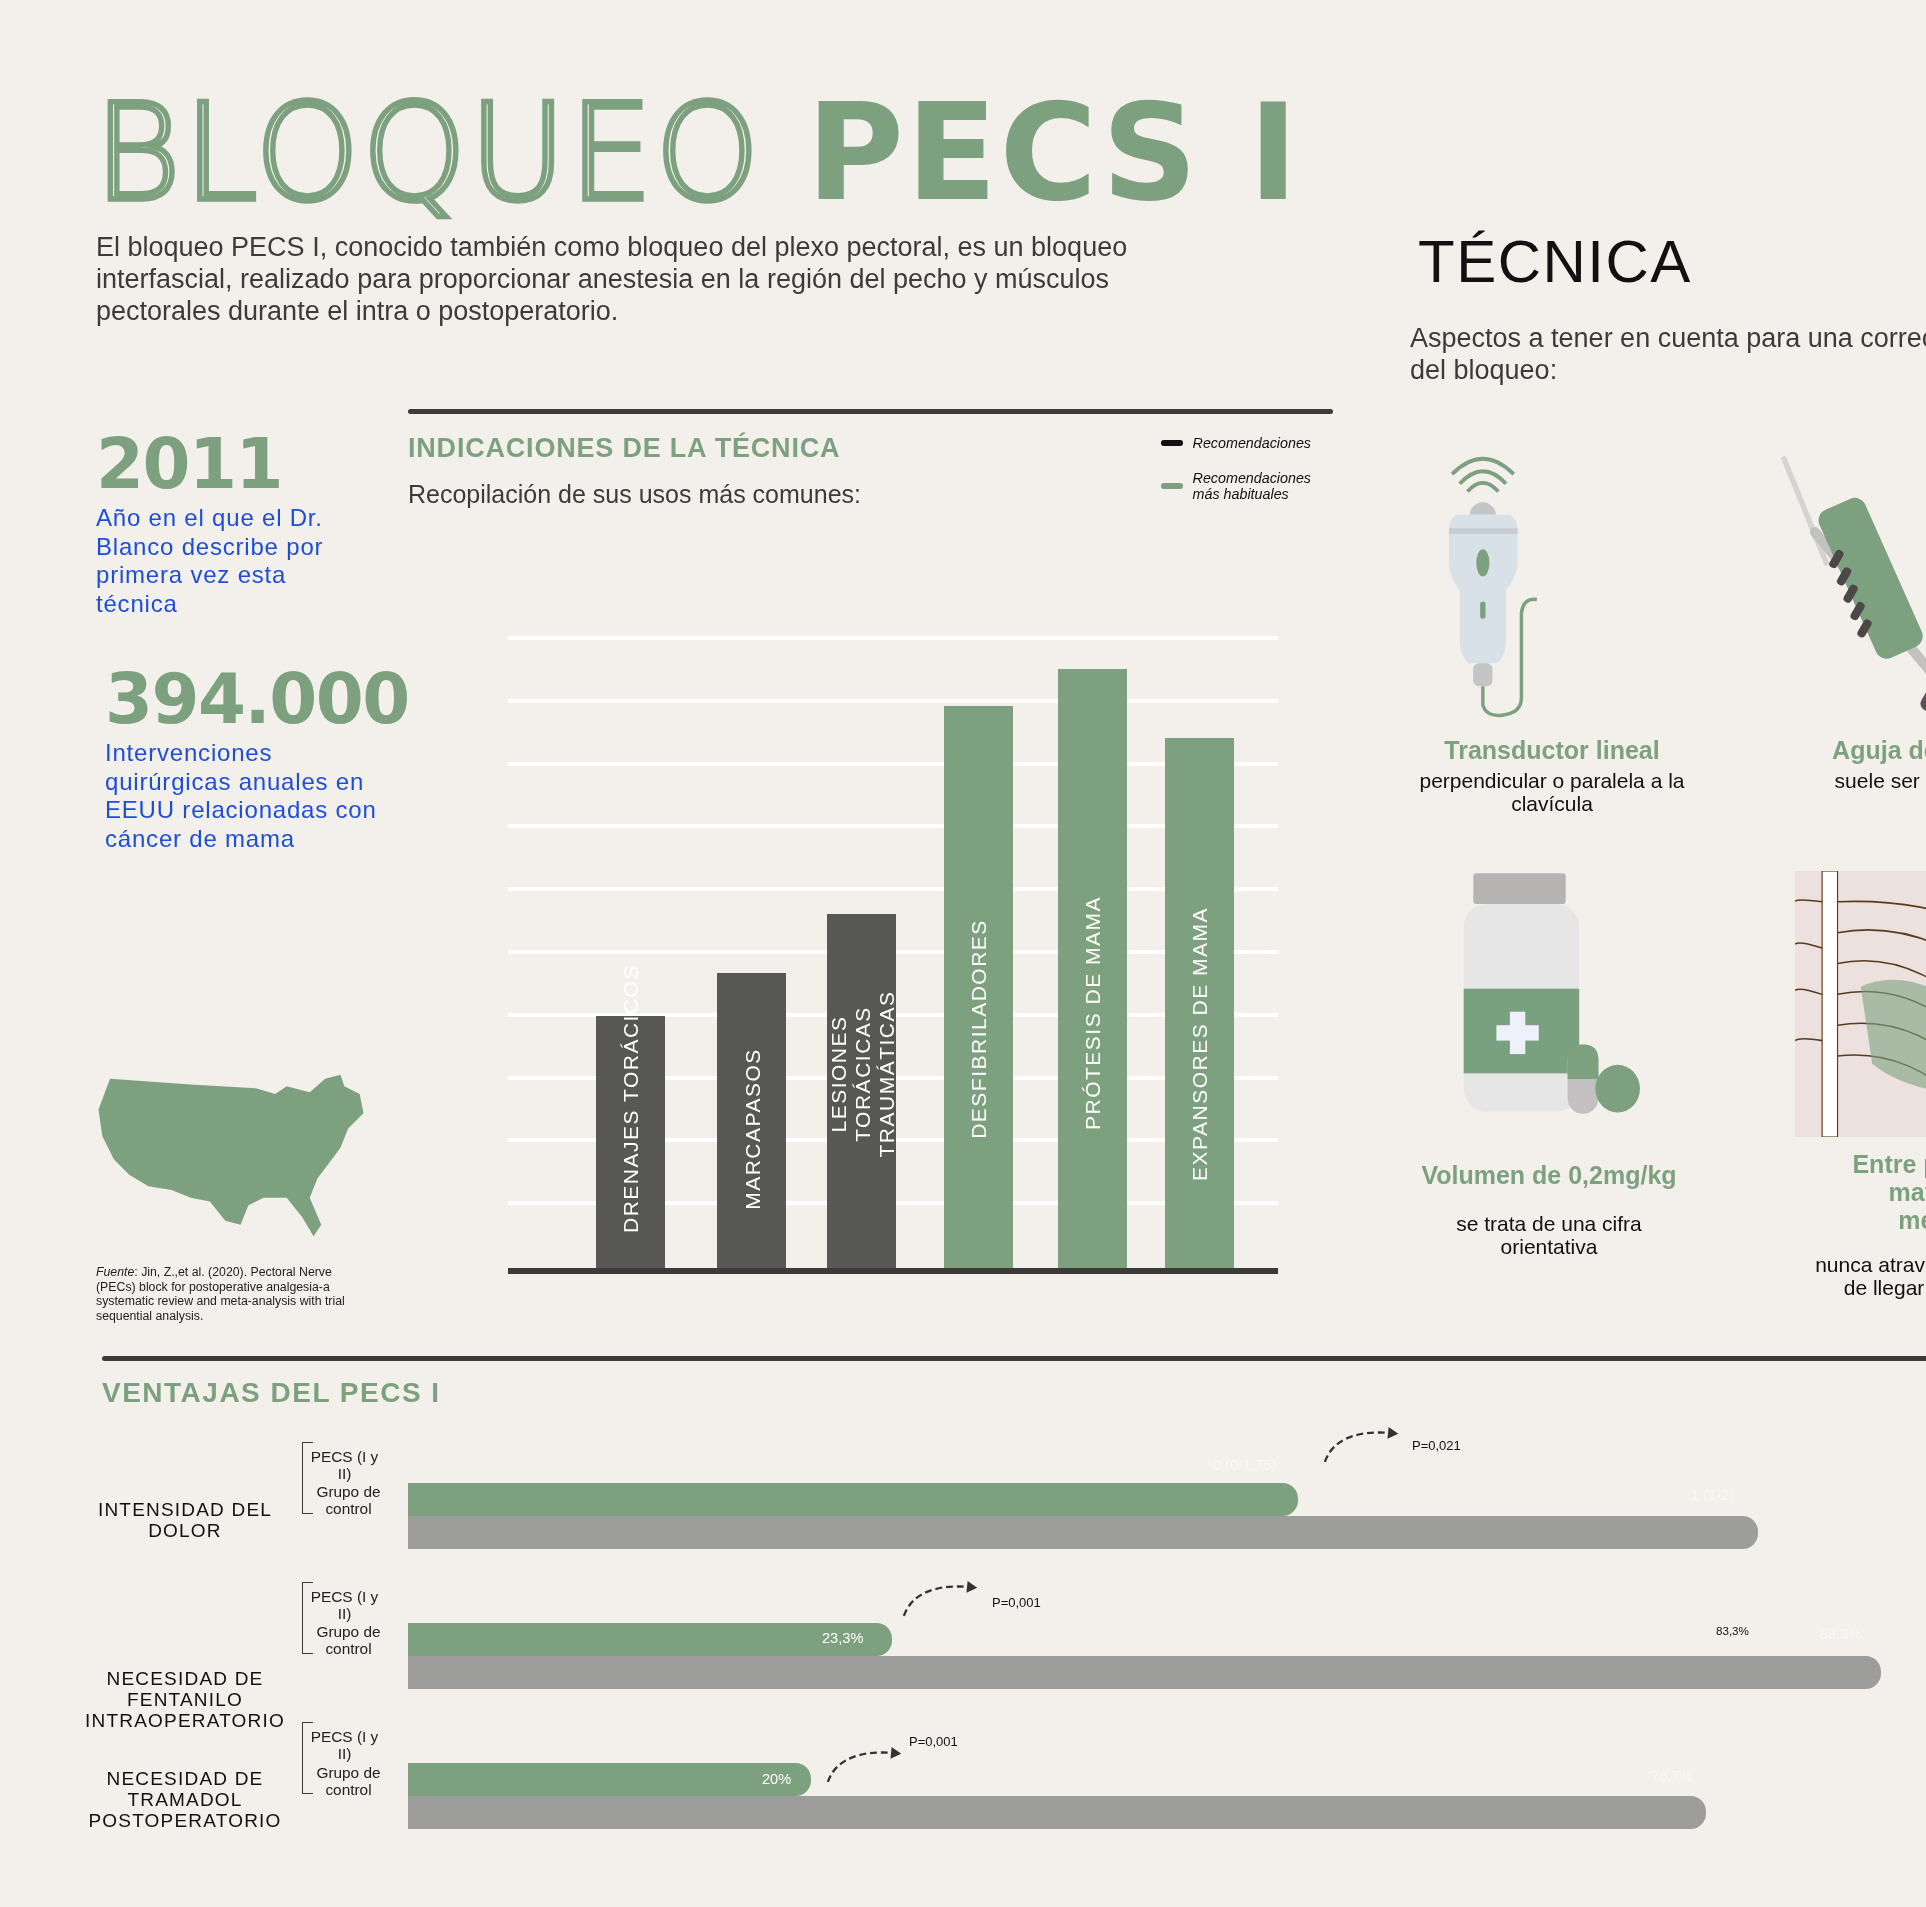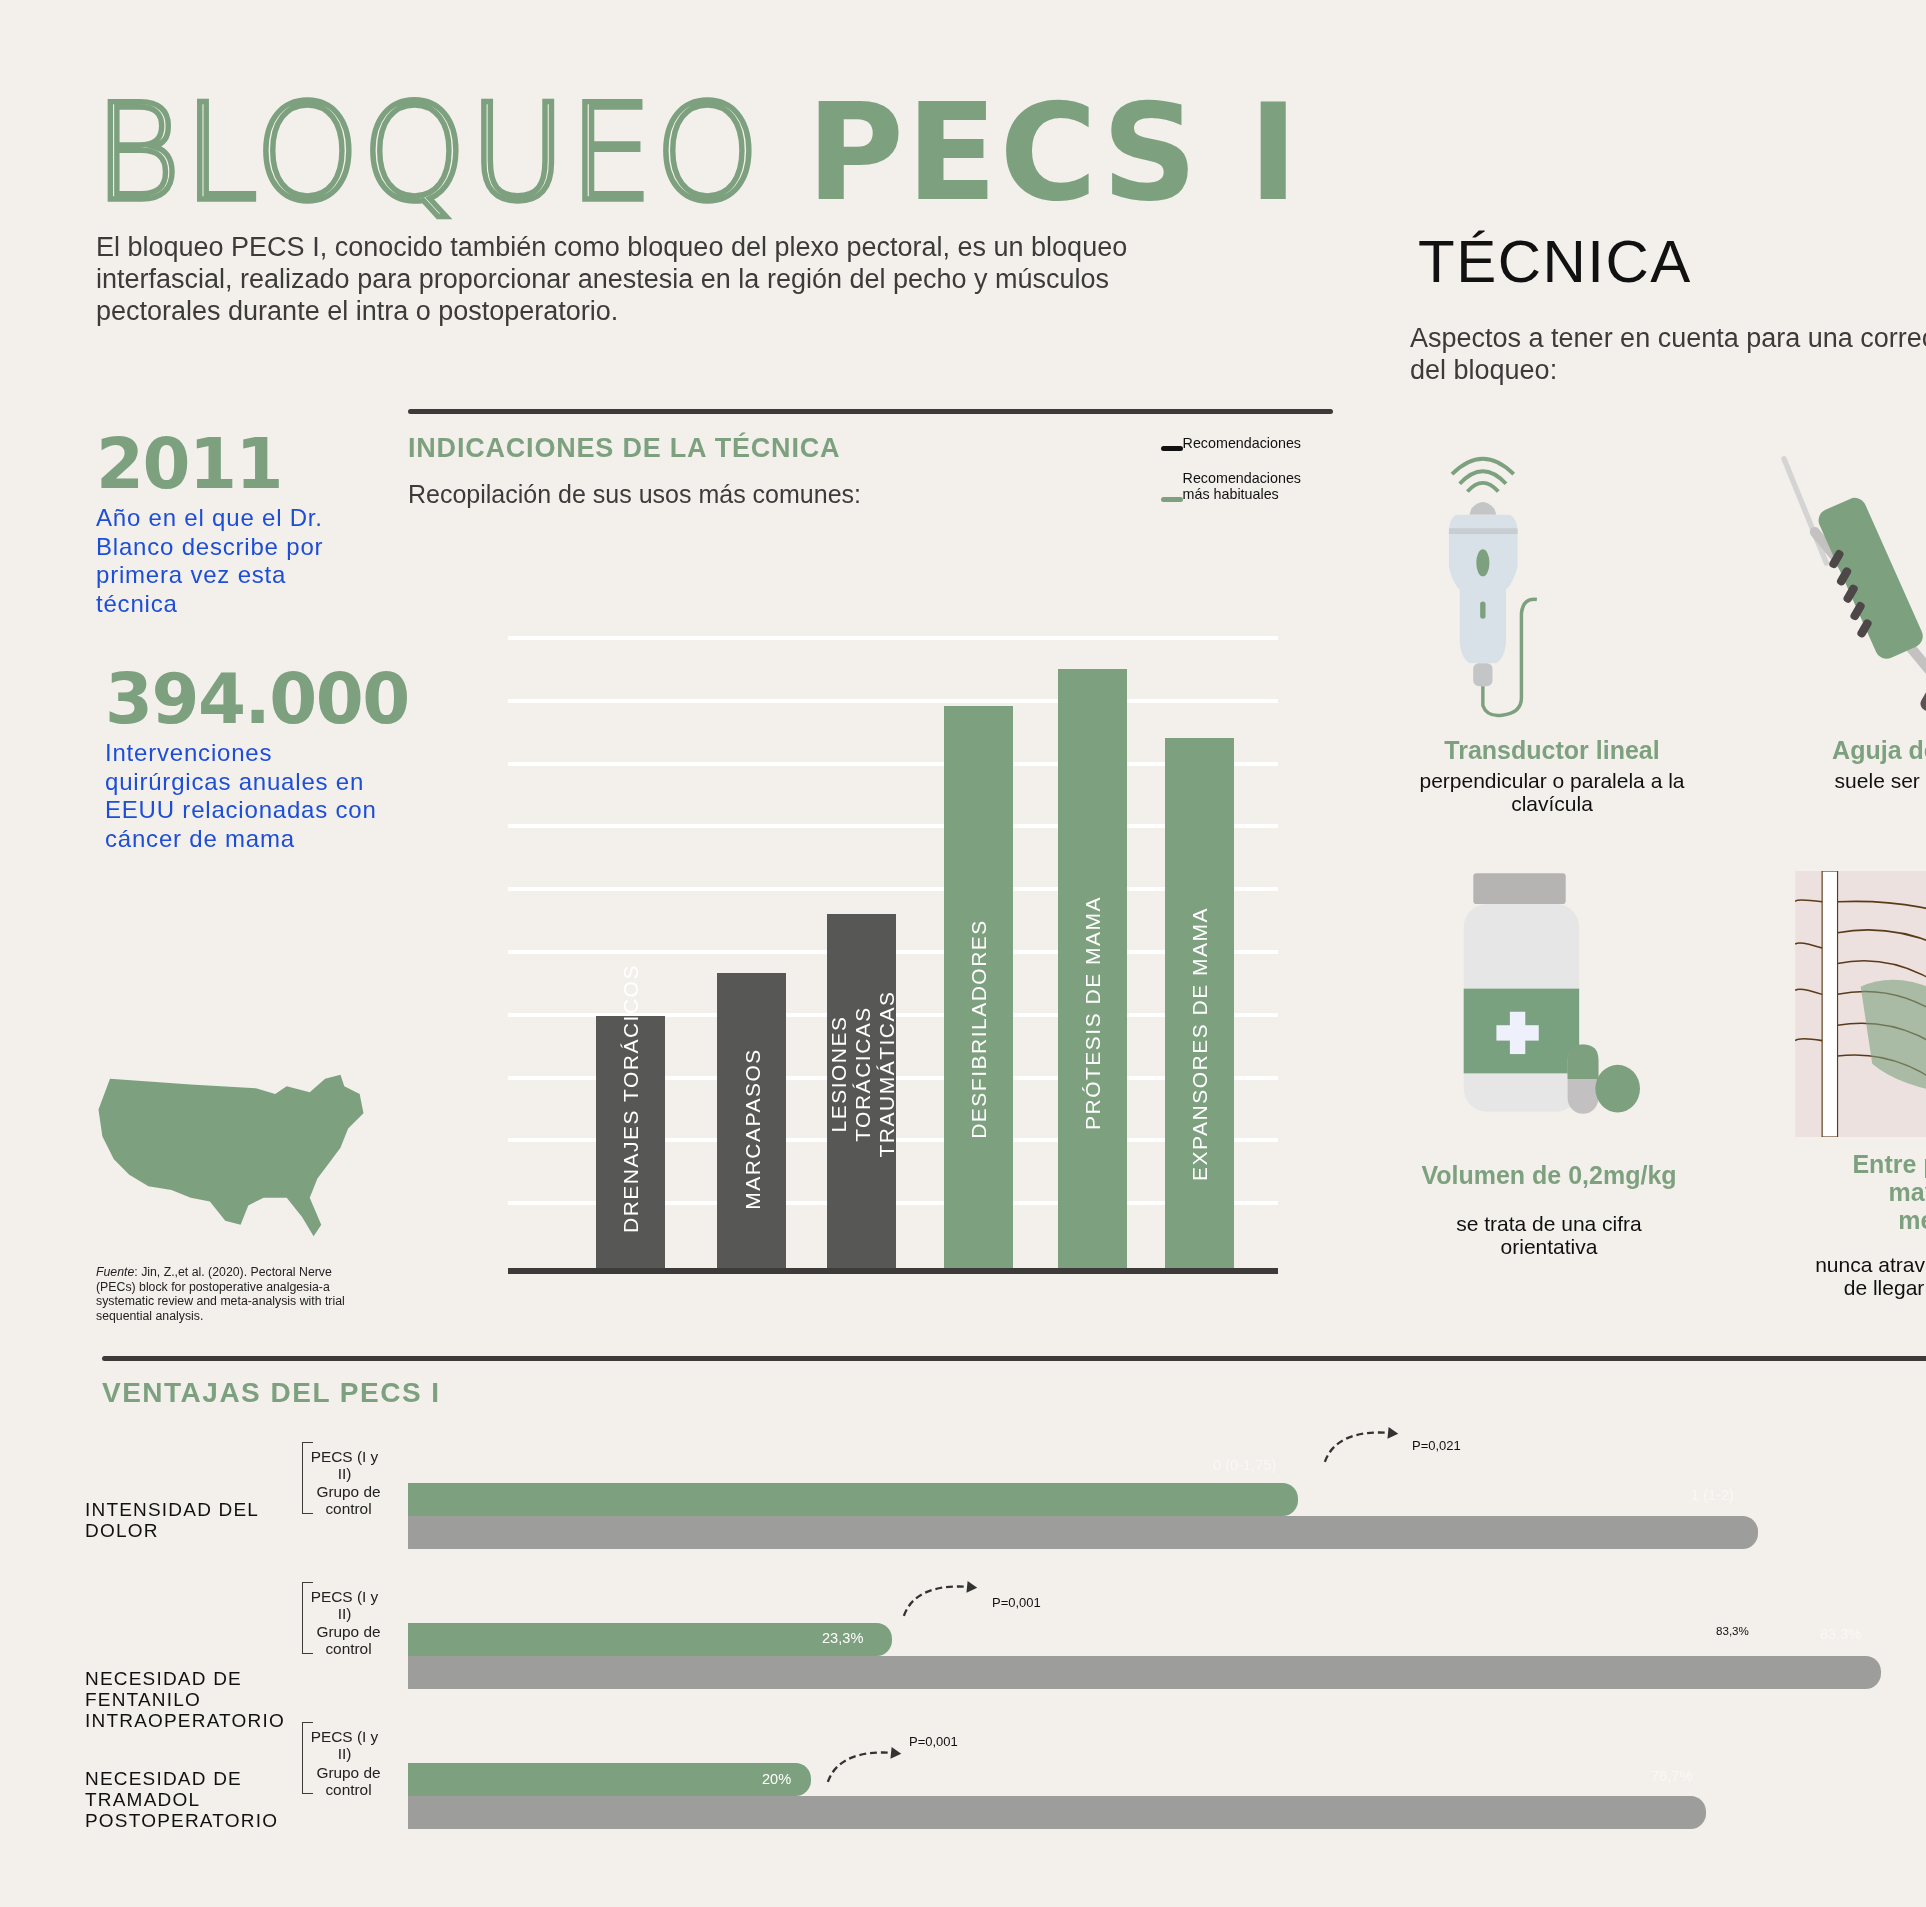--- a/index.html
+++ b/index.html
@@ -12,36 +12,36 @@
   .intro{left:96px;top:231px;width:1117px;font-size:27px;line-height:32px;color:#3d3b3a;}
   
   .stat-num{font-size:69px;font-weight:bold;color:#7da17f;font-family:"DejaVu Sans",sans-serif;letter-spacing:-1.5px;margin-top:31px;}
   .stat-desc{font-size:24px;line-height:28.5px;color:#1d4ed8;letter-spacing:0.8px;}
   .source{left:96px;top:1265px;width:277px;font-size:12.3px;line-height:14.6px;color:#222;}
   
   .rule-dark{background:#3d3b3a;border-radius:3.1px;}
   .ind-title{left:408px;top:433px;font-size:27px;font-weight:bold;color:#7da17f;letter-spacing:0.8px;}
   .ind-sub{left:408px;top:480px;font-size:25px;color:#3d3b3a;}
   .legend{left:1161px;top:435px;font-size:14.3px;color:#111;}
-  .legend .row{display:flex;align-items:flex-end;}
+  .legend .row{display:flex;align-items:center;gap:10px;font-style:italic;}
   .legend .sw{width:21.6px;height:5.4px;border-radius:2.7px;}
   .chart{left:508px;top:636px;width:770px;height:636px;}
   .grid-line{position:absolute;left:0;width:770px;height:3.9px;background:#fff;}
   .baseline{position:absolute;left:0;width:770px;height:5.4px;background:#3d3b3a;bottom:-1.5px;}
   .bar{position:absolute;bottom:0;width:69px;}
   .bar span{position:absolute;left:50%;bottom:77px;transform:translateX(-50%) rotate(-90deg);transform-origin:center;white-space:pre;color:#fff;font-size:21px;line-height:24px;letter-spacing:1.5px;text-align:center;}
   
   .tec-title{left:1418px;top:227px;font-size:60px;color:#111;letter-spacing:1.5px;}
   .tec-sub{left:1410px;top:322px;width:693px;font-size:27px;line-height:32px;color:#3d3b3a;}
   .tec-item{text-align:center;}
   .tec-item .h{font-size:25px;font-weight:bold;color:#7da17f;line-height:28px;}
   .tec-item .d{font-size:21px;line-height:23px;color:#111;margin-top:4.6px;}
   
   .ben-title{left:102px;top:1377px;font-size:28px;font-weight:bold;color:#7da17f;letter-spacing:1.5px;}
-  .ben-label{font-size:19px;line-height:21px;color:#111;letter-spacing:1.2px;width:200px;}
+  .ben-label{font-size:19px;line-height:21px;text-align:center;color:#111;letter-spacing:1.2px;width:200px;}
   .bracket{border:1.5px solid #3d3b3a;border-right:none;width:10px;}
   .grp{font-size:15.4px;line-height:17px;text-align:center;color:#222;width:77px;}
   .hbar{position:absolute;left:408px;height:33px;border-radius:0 15.4px 15.4px 0;}
   .hbar.g{background:#7da17f;}
   .hbar.c{background:#9d9d9b;}
   .hbar-lbl{position:absolute;font-size:14.6px;color:#fff;}
   .pval{position:absolute;font-size:13px;color:#111;}
 </style>
 </head>
 <body>

